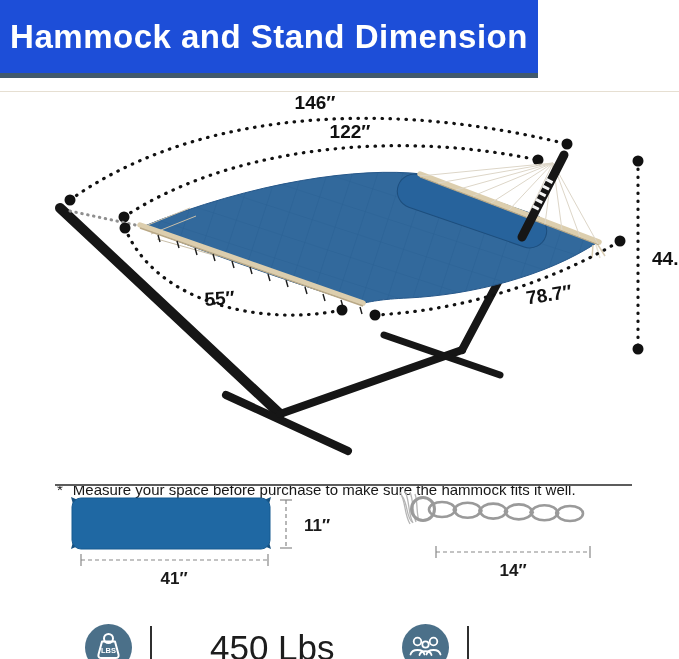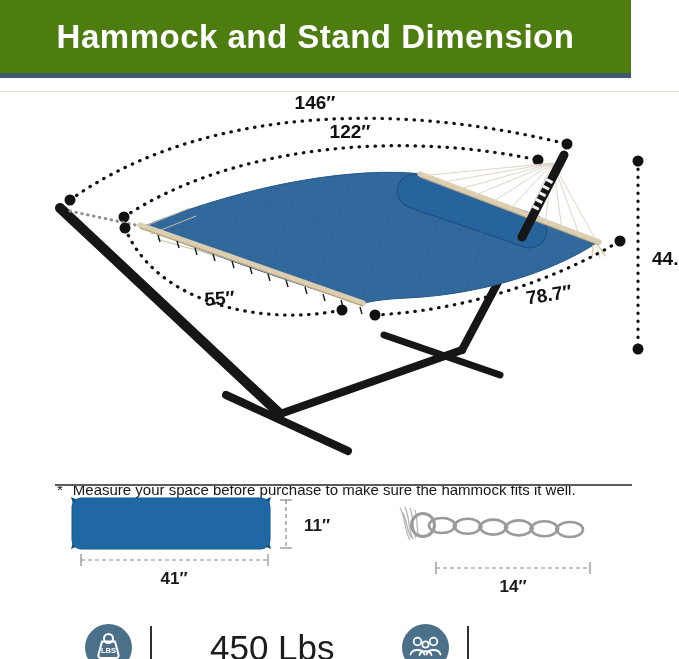--- a/index.html
+++ b/index.html
@@ -1,43 +1,43 @@
 <!DOCTYPE html>
 <html><head>
 <meta charset="utf-8">
 <style>
   html,body{margin:0;padding:0;}
   body{
     width:679px;height:659px;position:relative;background:#ffffff;overflow:hidden;
     font-family:"Liberation Sans", sans-serif;
   }
   .header{
-    position:absolute;top:0;left:0;width:631px;height:73px;
-    background:#4d7c0f;border-bottom:5px solid #41596d;
+    position:absolute;top:0;left:0;width:538px;height:73px;
+    background:#1d4ed8;border-bottom:5px solid #41596d;
     display:flex;align-items:center;justify-content:center;
   }
   .header h1{
     margin:0;color:#ffffff;font-size:33px;font-weight:bold;letter-spacing:.5px;
   }
   .hairline{
     position:absolute;top:91px;left:0;width:679px;height:1px;background:#e6dfd2;
   }
   .diagram{position:absolute;top:77px;left:12px;padding-left:18px;}
   svg text{font-family:"Liberation Sans", sans-serif;}
   .dimlabel{font-size:19px;font-weight:600;fill:#111111;}
   .note{
     position:absolute;top:466px;left:57px;width:600px;
     font-size:15px;color:#161616;
   }
   .note .star{display:inline-block;margin-right:10px;}
   .divider{
     position:absolute;top:484px;left:55px;width:577px;height:2px;background:#5c5c5c;
   }
   .pillow-fig{position:absolute;top:490px;left:56px;}
-  .chain-fig{position:absolute;top:498px;left:380px;}
+  .chain-fig{position:absolute;top:482px;left:380px;}
   .smdim{font-size:17px;font-weight:bold;fill:#1a1a1a;}
   .spec{position:absolute;top:624px;display:flex;align-items:center;}
   .spec-weight{left:85px;}
   .spec-people{left:402px;}
   .spec .vline{width:2px;height:45px;background:#2f2f2f;margin:1px 14px 0 0;}
   .spec .badge{margin-right:18px;}
   .spec .value{font-size:35px;color:#1d1d1d;line-height:29px;white-space:nowrap;margin-left:44px;}
   .spec .caption{font-size:15px;color:#3d3d3d;margin-top:2px;white-space:nowrap;}
 </style>
 </head>

